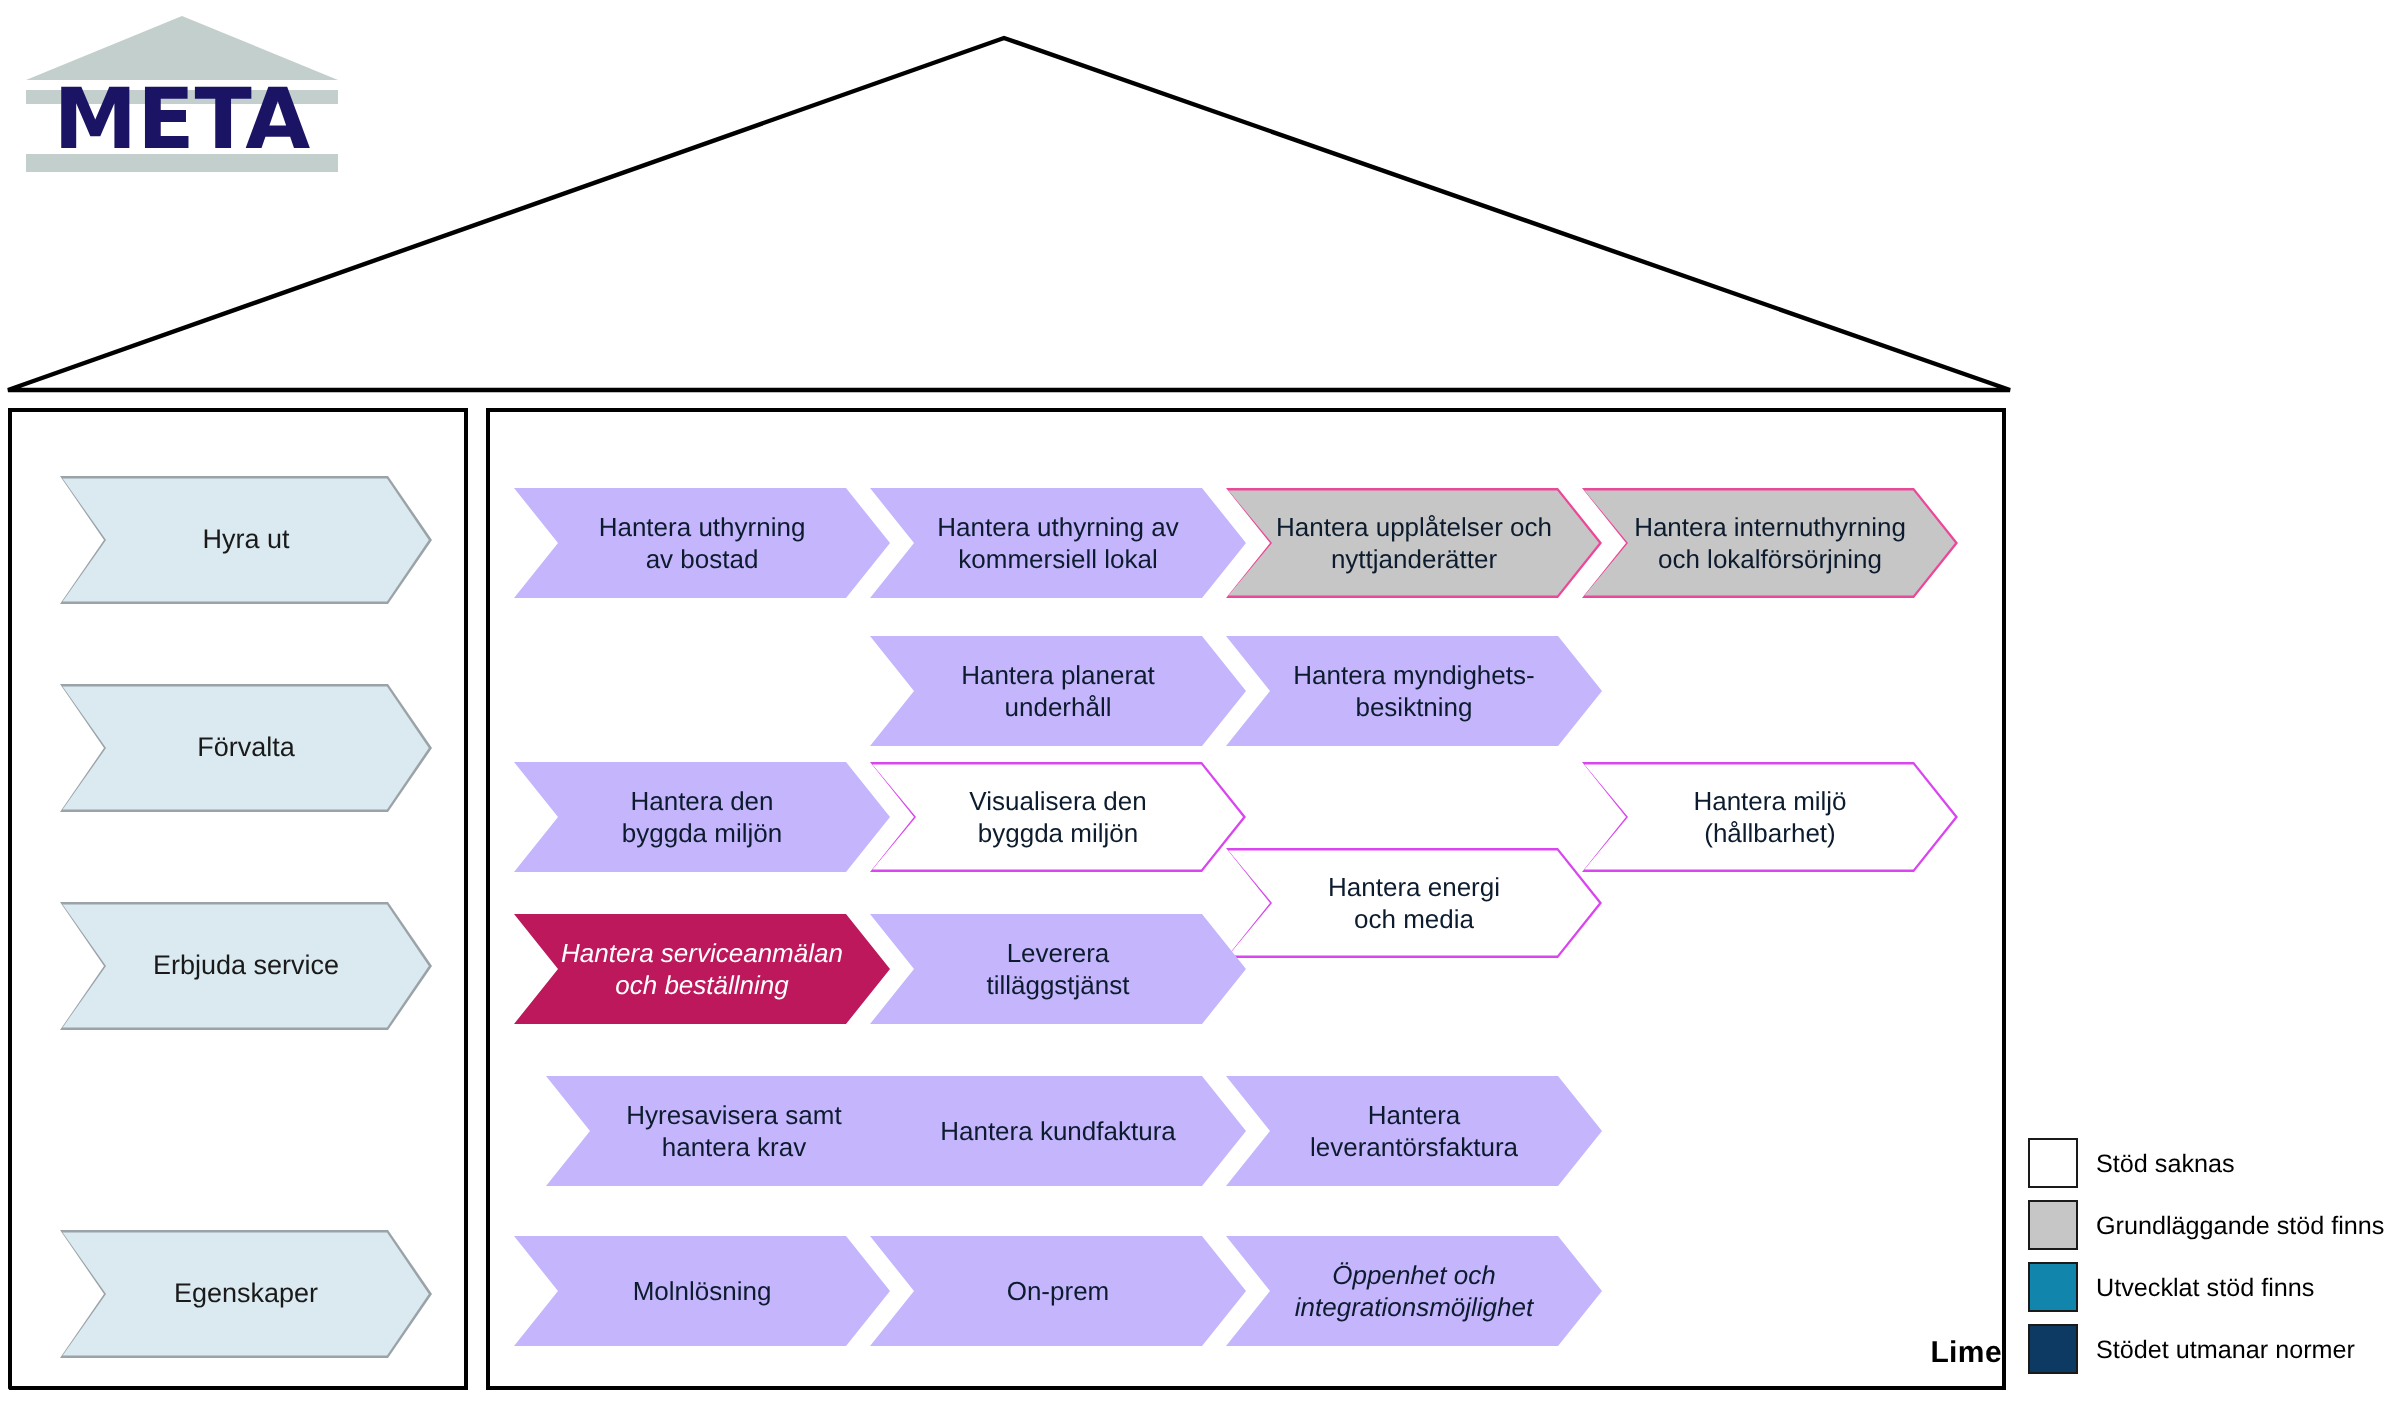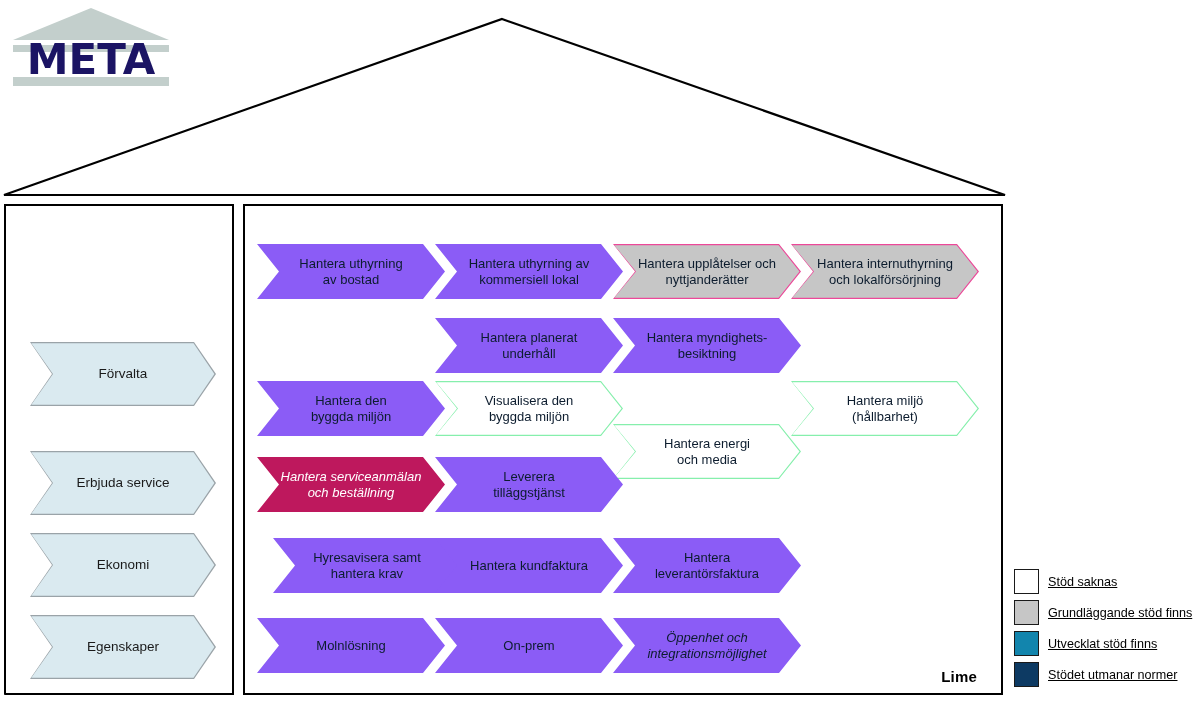--- a/index.html
+++ b/index.html
@@ -92,63 +92,62 @@
     -webkit-clip-path: polygon(1.3px 1.3px, calc(100% - 22.5px) 1.3px, calc(100% - 1.6px) 50%, calc(100% - 22.5px) calc(100% - 1.3px), 1.3px calc(100% - 1.3px), 23px 50%);
     clip-path: polygon(1.3px 1.3px, calc(100% - 22.5px) 1.3px, calc(100% - 1.6px) 50%, calc(100% - 22.5px) calc(100% - 1.3px), 1.3px calc(100% - 1.3px), 23px 50%);
   }
   .side-chev .lbl { position: relative; z-index: 2; }
 
   
   .proc {
     height: 55px;
     font-size: 13px;
   }
-  .proc.teal      { background: #8b5cf6; color: #0c1c2e; }
+  .proc.teal      { background: #c4b5fd; color: #0c1c2e; }
   .proc.navy      { background: #be185d; color: #ffffff; font-style: italic; }
   .proc.grey      { background: #ec4899; color: #0c1c2e; }
-  .proc.empty     { background: #86efac; color: #0c1c2e; }
+  .proc.empty     { background: #d946ef; color: #0c1c2e; }
   .proc.empty .inner-white {
     position: absolute;
     left: 0; top: 0; right: 0; bottom: 0;
     background: #ffffff;
     -webkit-clip-path: polygon(1.2px 1.2px, calc(100% - 22.4px) 1.2px, calc(100% - 1.5px) 50%, calc(100% - 22.4px) calc(100% - 1.2px), 1.2px calc(100% - 1.2px), 23px 50%);
     clip-path: polygon(1.2px 1.2px, calc(100% - 22.4px) 1.2px, calc(100% - 1.5px) 50%, calc(100% - 22.4px) calc(100% - 1.2px), 1.2px calc(100% - 1.2px), 23px 50%);
   }
   .proc .lbl { position: relative; z-index: 2; }
   .proc.grey .inner-grey {
     position: absolute;
     left: 0; top: 0; right: 0; bottom: 0;
     background: #c6c6c6;
     -webkit-clip-path: polygon(1.2px 1.2px, calc(100% - 22.4px) 1.2px, calc(100% - 1.5px) 50%, calc(100% - 22.4px) calc(100% - 1.2px), 1.2px calc(100% - 1.2px), 23px 50%);
     clip-path: polygon(1.2px 1.2px, calc(100% - 22.4px) 1.2px, calc(100% - 1.5px) 50%, calc(100% - 22.4px) calc(100% - 1.2px), 1.2px calc(100% - 1.2px), 23px 50%);
   }
 
   
   #lime-label {
     position: absolute;
-    right: 24px;
+    right: 0;
     bottom: 8px;
     font-size: 15px;
     font-weight: bold;
     color: #000000;
     letter-spacing: 0.2px;
   }
 
   
   #legend {
     position: absolute;
     left: 1014px;
     top: 566px;
     width: 186px;
   }
   .legend-row {
     display: flex;
     align-items: center;
     height: 31px;
-    text-decoration: underline;
   }
   .legend-swatch {
     width: 25px;
     height: 25px;
     border: 1.5px solid #1a1a1a;
     box-sizing: border-box;
     flex: 0 0 auto;
   }
   .legend-text {
     margin-left: 9px;
@@ -168,35 +167,35 @@
     <rect x="7" y="73" width="156" height="9" fill="#c3cfcc"></rect>
     <text x="85" y="70" font-family="'DejaVu Sans', sans-serif" font-size="42" font-weight="bold" fill="#1b1464" text-anchor="middle">META</text>
   </svg>
 
   <svg id="roof" viewBox="0 0 1010 200">
     <polygon points="502,19 1005,195 4,195" fill="none" stroke="#000000" stroke-width="2.2"></polygon>
   </svg>
 
   <div class="panel" id="left-panel">
 
+    <div class="chev side-chev" style="top:32px;">
+      <span class="inner"></span>
+      <span class="lbl">Hyra ut</span>
+    </div>
 
     <div class="chev side-chev" style="top:136px;">
       <span class="inner"></span>
       <span class="lbl">Förvalta</span>
     </div>
 
     <div class="chev side-chev" style="top:245px;">
       <span class="inner"></span>
       <span class="lbl">Erbjuda service</span>
     </div>
 
-    <div class="chev side-chev" style="top:327px;">
-      <span class="inner"></span>
-      <span class="lbl">Ekonomi</span>
-    </div>
 
     <div class="chev side-chev" style="top:409px;">
       <span class="inner"></span>
       <span class="lbl">Egenskaper</span>
     </div>
   </div>
 
   <div class="panel" id="main-panel">
 
     <div class="chev proc teal" style="left:12px;  top:38px; width:188px;">

